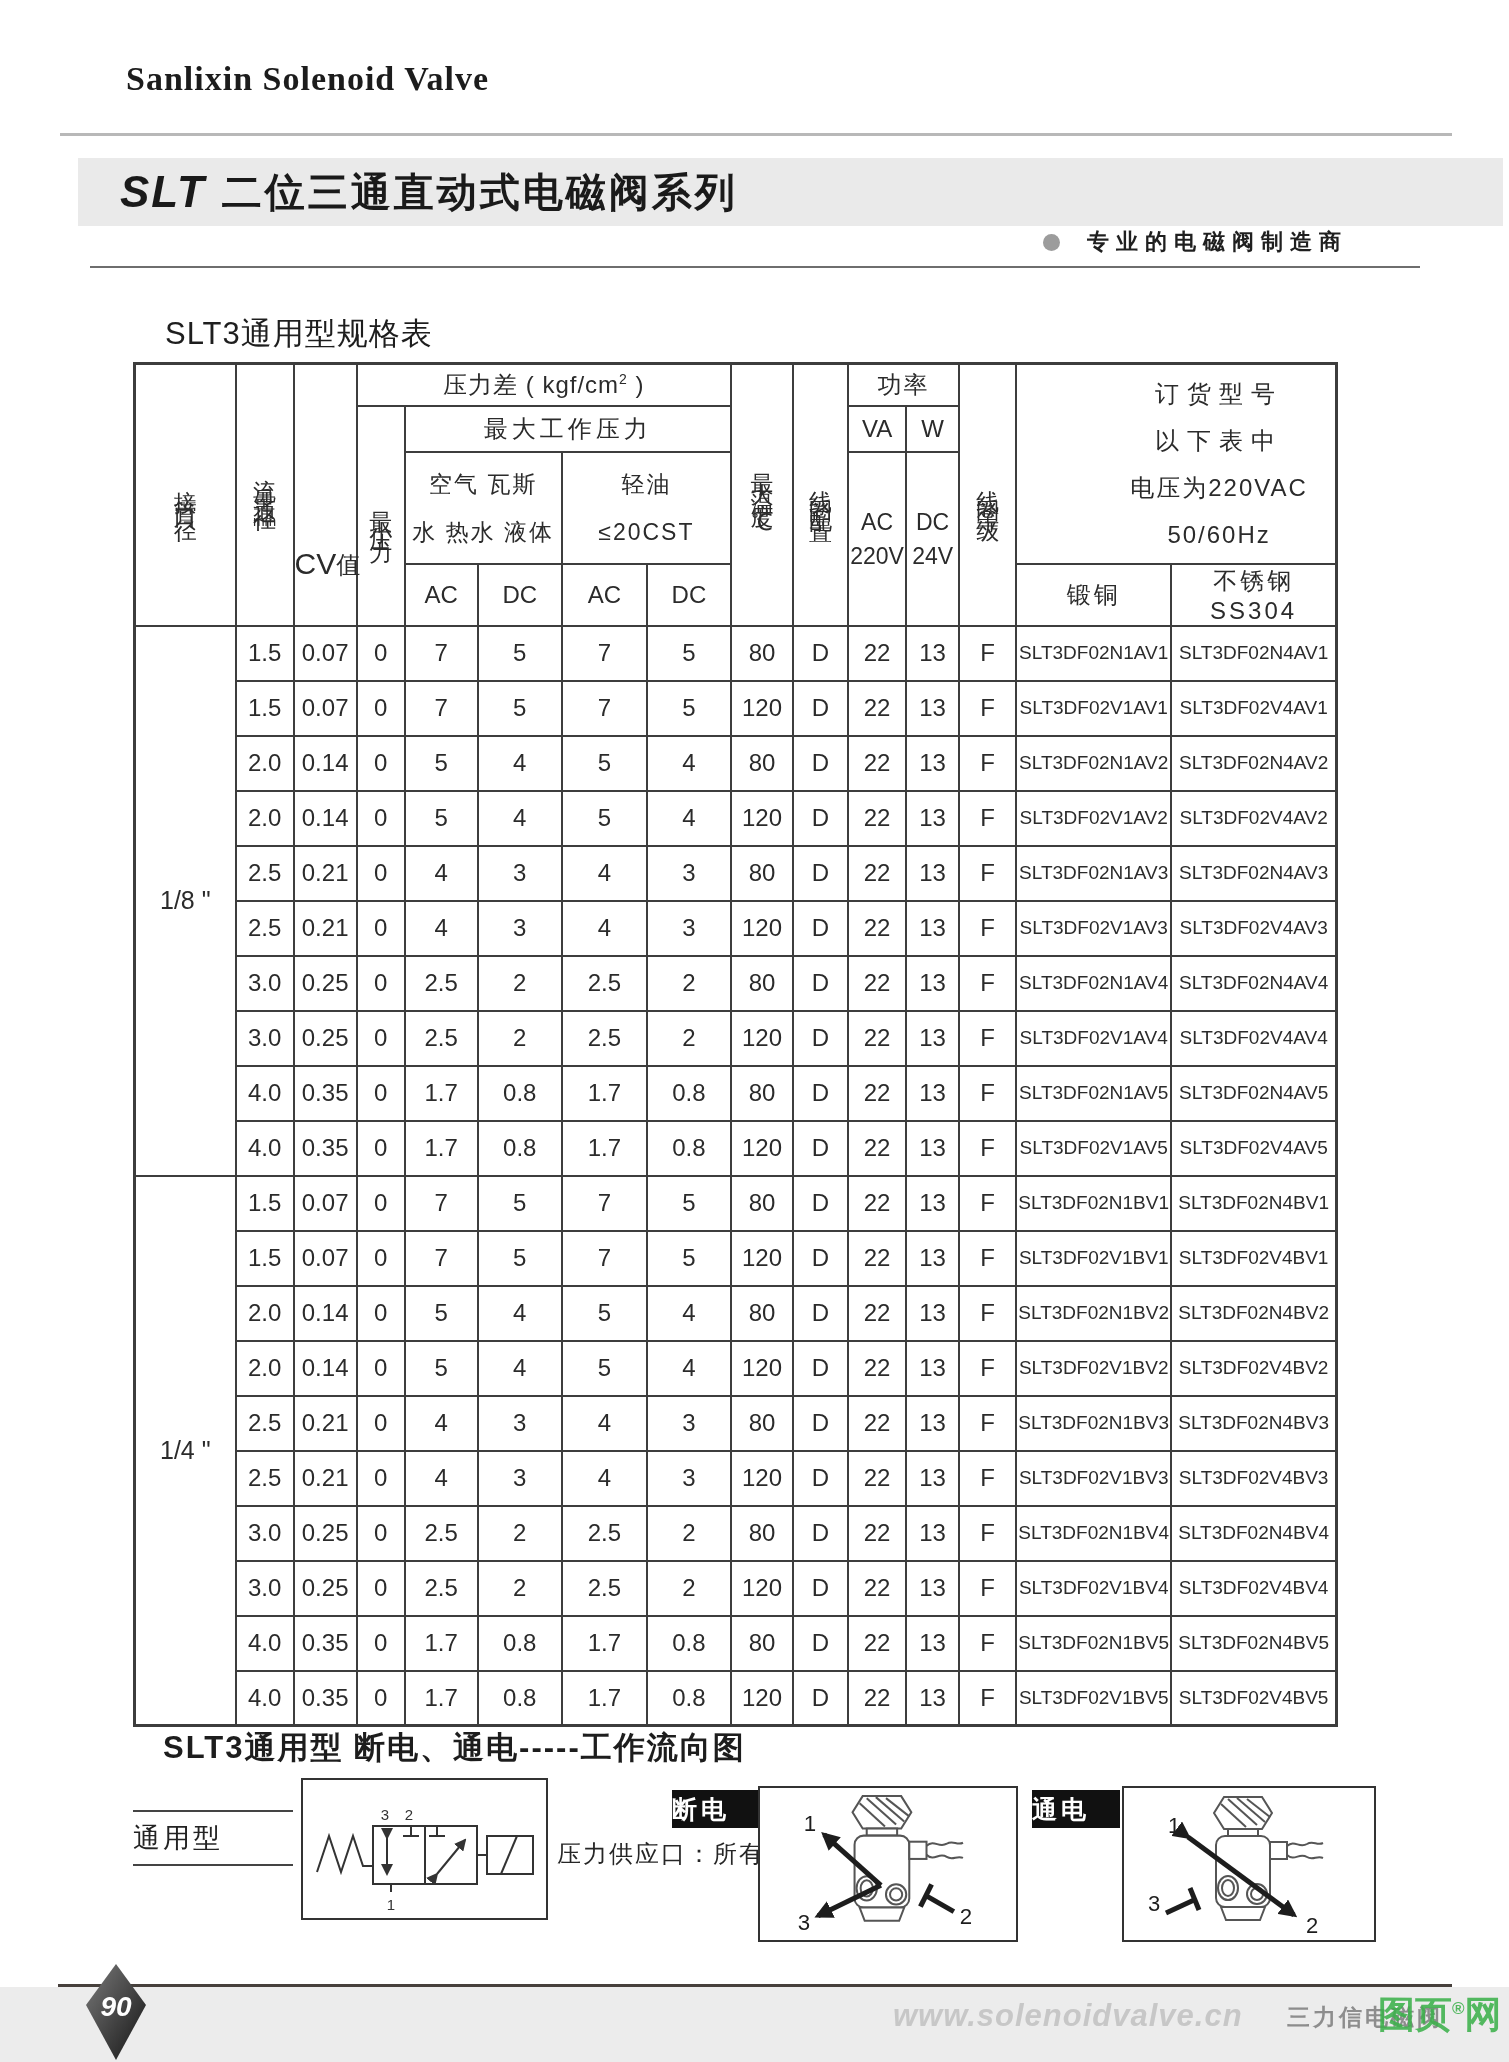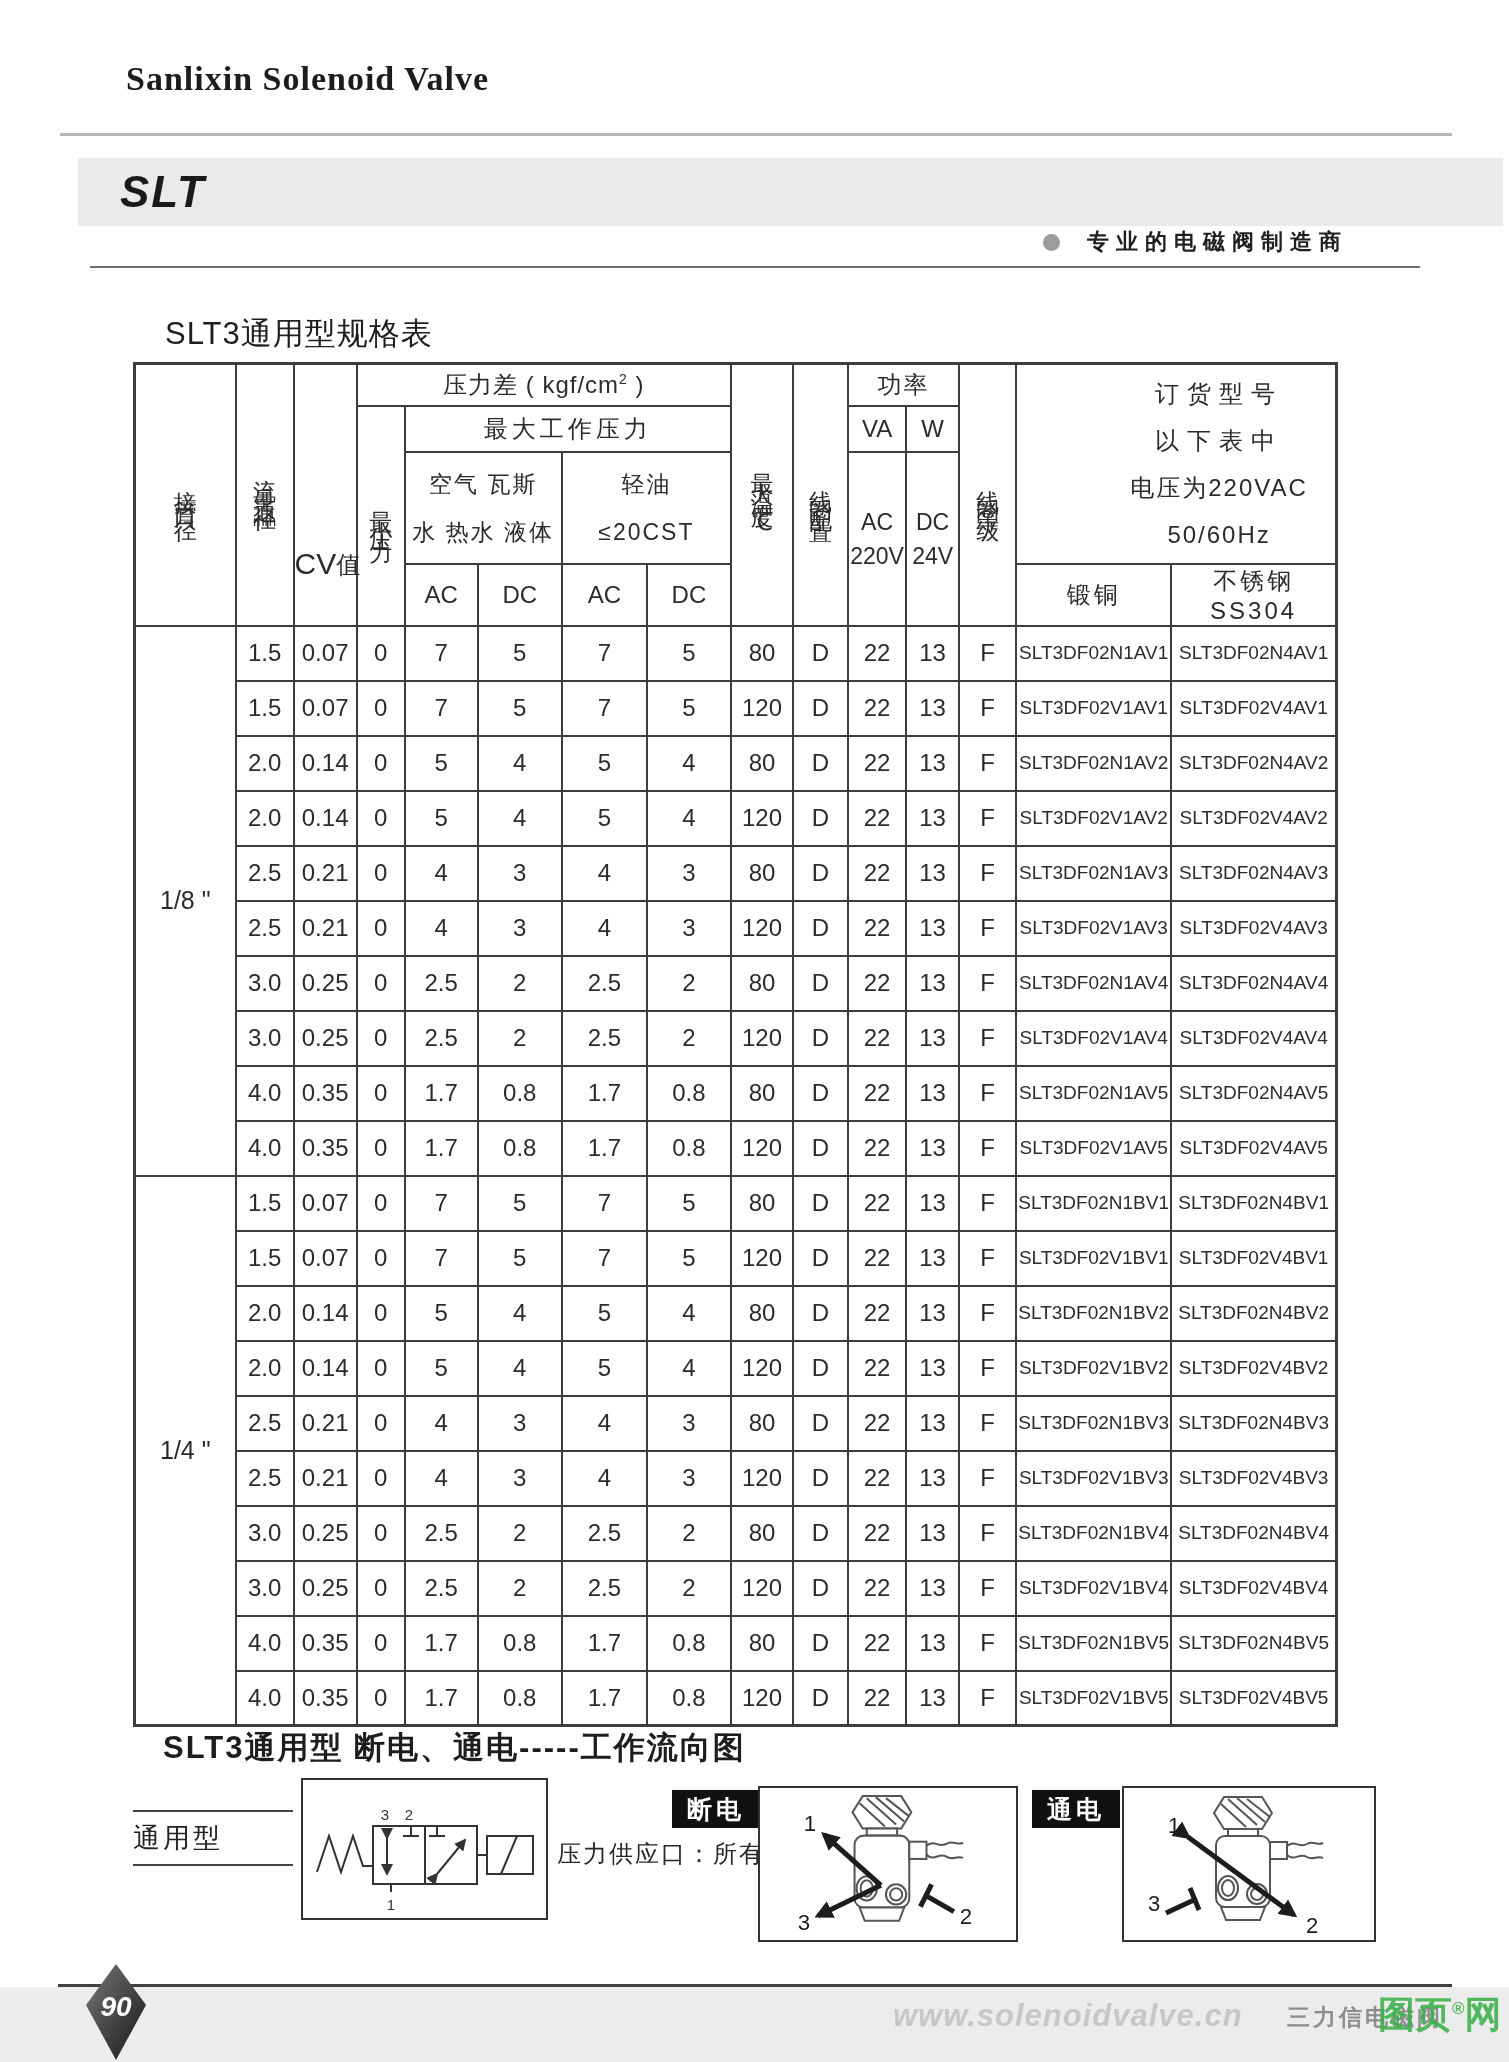--- a/index.html
+++ b/index.html
@@ -55,21 +55,21 @@
 
   
   .flow-heading{left:163px;top:1727px;font-size:31px;font-weight:bold;letter-spacing:2px;color:#1d1d1d;}
   .type-label{left:133px;top:1810px;width:160px;text-align:left;font-size:27px;
               padding:8px 0;border-top:2px solid #444;border-bottom:2px solid #444;
               letter-spacing:3px;color:#232323;}
   .schematic-box{left:301px;top:1778px;width:243px;height:138px;border:2px solid #333;background:#fff;}
   .schematic-box svg{width:100%;height:100%;display:block;}
   .pressure-note{left:557px;top:1838px;font-size:24px;letter-spacing:2px;color:#262626;}
   .tab{background:#111;color:#fff;font-size:25px;font-weight:bold;width:88px;height:38px;
-       line-height:38px;text-align:center;letter-spacing:4px;}
+       line-height:38px;text-align:left;letter-spacing:4px;}
   .tab-off{left:672px;top:1790px;}
   .tab-on{left:1032px;top:1790px;}
   .valve-box{border:2px solid #333;background:#fff;}
   .box-off{left:758px;top:1786px;width:256px;height:152px;}
   .box-on{left:1122px;top:1786px;width:250px;height:152px;}
   .valve-box svg{width:100%;height:100%;display:block;}
 
   
   .footer-rule{left:58px;top:1984px;width:1394px;height:3px;background:#46403c;}
   .footer-band{left:0;top:1987px;width:1509px;height:75px;background:#ececec;}
@@ -83,20 +83,21 @@
 </head>
 <body>
 
 <div>
 
   <div class="abs brand">Sanlixin Solenoid Valve</div>
   <div class="abs top-rule"></div>
 
   <div class="abs banner">
     <span class="banner-slt">SLT</span>
+    <span class="banner-cn">二位三通直动式电磁阀系列</span>
   </div>
 
   <div class="abs tagline">
     <span class="bullet"></span>
     <span>专业的电磁阀制造商</span>
   </div>
   <div class="abs tag-rule"></div>
 
   <div class="abs table-title">SLT3通用型规格表</div>
 

